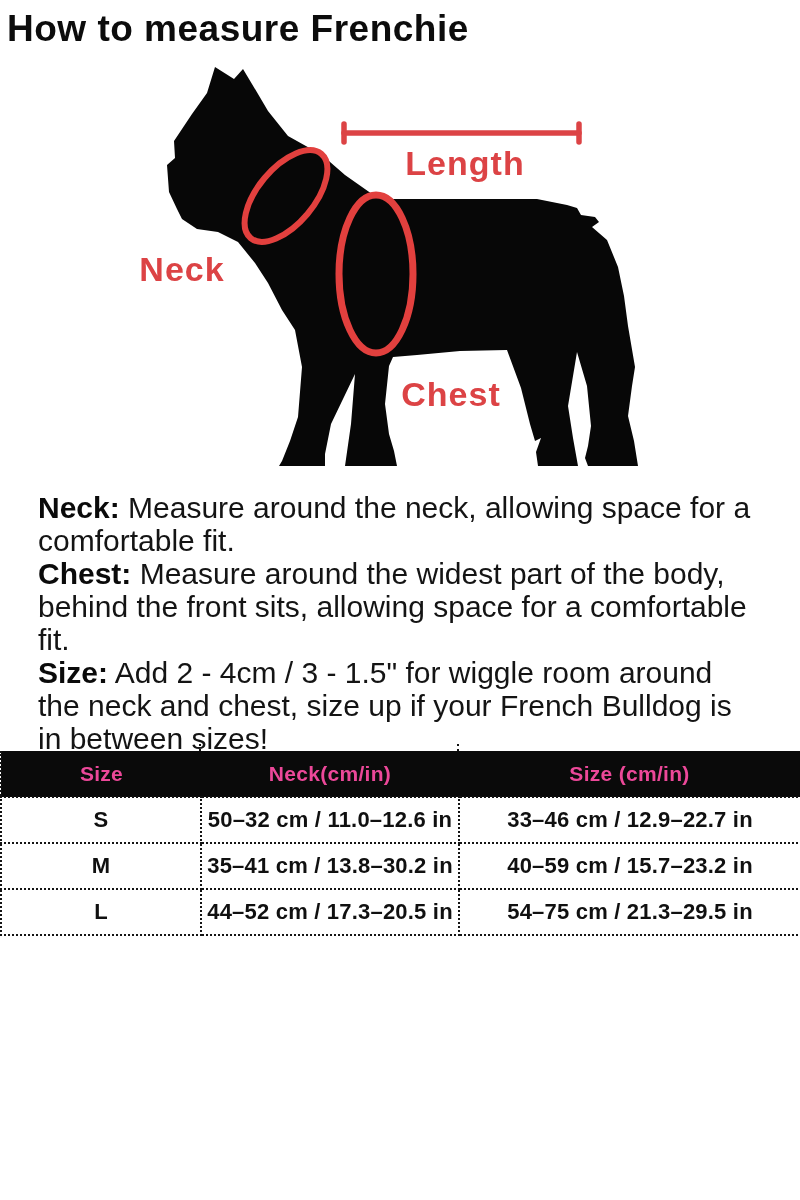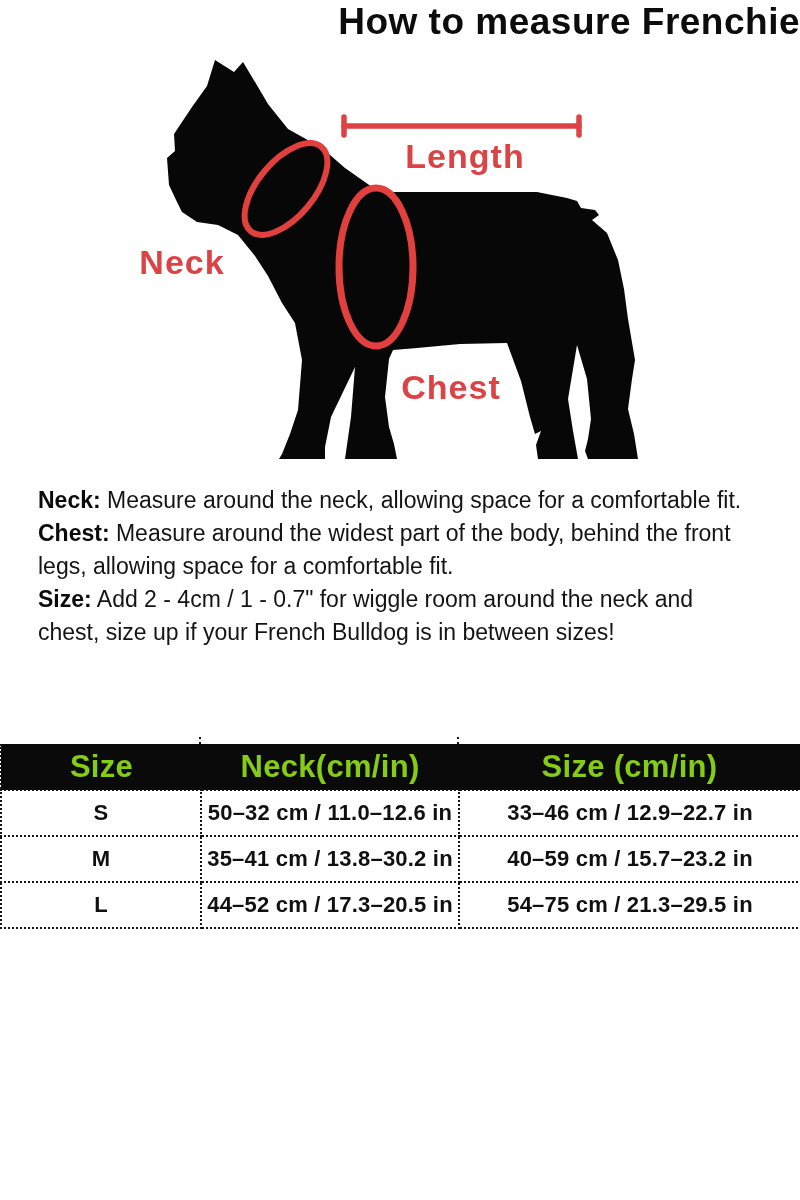--- a/index.html
+++ b/index.html
@@ -2,52 +2,52 @@
 <html><head>
 <meta charset="utf-8">
 <style>
   html,body{margin:0;padding:0;}
   body{
     width:800px;height:1200px;background:#ffffff;position:relative;
     font-family:"Liberation Sans",sans-serif;color:#111;overflow:hidden;
   }
   
   .title{
-    margin:0;height:44px;text-align:right;
+    margin:7px;height:44px;text-align:left;
     font-size:37px;line-height:44px;font-weight:700;letter-spacing:.5px;color:#0c0c0c;
   }
   
   .figure{position:relative;width:800px;height:420px;margin-top:13px;padding-left:7px;}
   .figure svg{display:block;width:800px;height:420px;}
   .fig-label{
     font-family:"Liberation Sans",sans-serif;font-weight:700;
     font-size:34px;letter-spacing:1px;
   }
   
   .instructions{
     box-sizing:border-box;height:267px;padding:7px 40px 0 38px;
-    font-size:23px;line-height:33px;color:#141414;
+    font-size:30px;line-height:33px;color:#141414;
   }
   .instructions p{margin:0;}
   .instructions b{font-weight:700;color:#0a0a0a;}
   
   .table-wrap{position:relative;width:800px;}
   .tick{
     position:absolute;top:-7px;height:7px;width:0;
     border-left:2px dotted #141414;
   }
   .tick.t1{left:199px;}
   .tick.t2{left:457px;}
   table.size-table{
     width:800px;border-collapse:collapse;table-layout:fixed;
     border:2px dotted #141414;border-top:none;
   }
   table.size-table th{
-    background:#0a0a0a;color:#84cc16;border:none;
-    height:43px;font-size:31px;font-weight:700;letter-spacing:.3px;
+    background:#0a0a0a;color:#ec4899;border:none;
+    height:43px;font-size:21px;font-weight:700;letter-spacing:.3px;
     text-align:center;vertical-align:middle;
   }
   table.size-table td{
     border:2px dotted #141414;height:42px;
     text-align:center;vertical-align:middle;
     font-size:22px;font-weight:600;color:#101010;letter-spacing:.2px;
   }
   col.c-size{width:200px;}
   col.c-neck{width:258px;}
   col.c-chest{width:342px;}
@@ -82,22 +82,22 @@
     </g>
 
     <text class="fig-label" x="458" y="111" text-anchor="middle" fill="#DC4345">Length</text>
     <text class="fig-label" x="175" y="217" text-anchor="middle" fill="#DC4345">Neck</text>
     <text class="fig-label" x="444" y="342" text-anchor="middle" fill="#DC4345">Chest</text>
   </svg>
 </div>
 
 <div class="instructions">
   <p><b>Neck:</b><span> Measure around the neck, allowing space for a comfortable fit.</span></p>
-  <p><b>Chest:</b><span> Measure around the widest part of the body, behind the front legs, allowing space for a comfortable fit.</span></p>
-  <p><b>Size:</b><span> Add 2 - 4cm / 1 - 0.7" for wiggle room around the neck and chest, size up if your French Bulldog is in between sizes!</span></p>
+  <p><b>Chest:</b><span> Measure around the widest part of the body, behind the front sits, allowing space for a comfortable fit.</span></p>
+  <p><b>Size:</b><span> Add 2 - 4cm / 3 - 1.5" for wiggle room around the neck and chest, size up if your French Bulldog is in between sizes!</span></p>
 </div>
 
 <div class="table-wrap">
   <div class="tick t1"></div>
   <div class="tick t2"></div>
   <table class="size-table">
     <colgroup>
         <col class="c-size">
         <col class="c-neck">
         <col class="c-chest">

